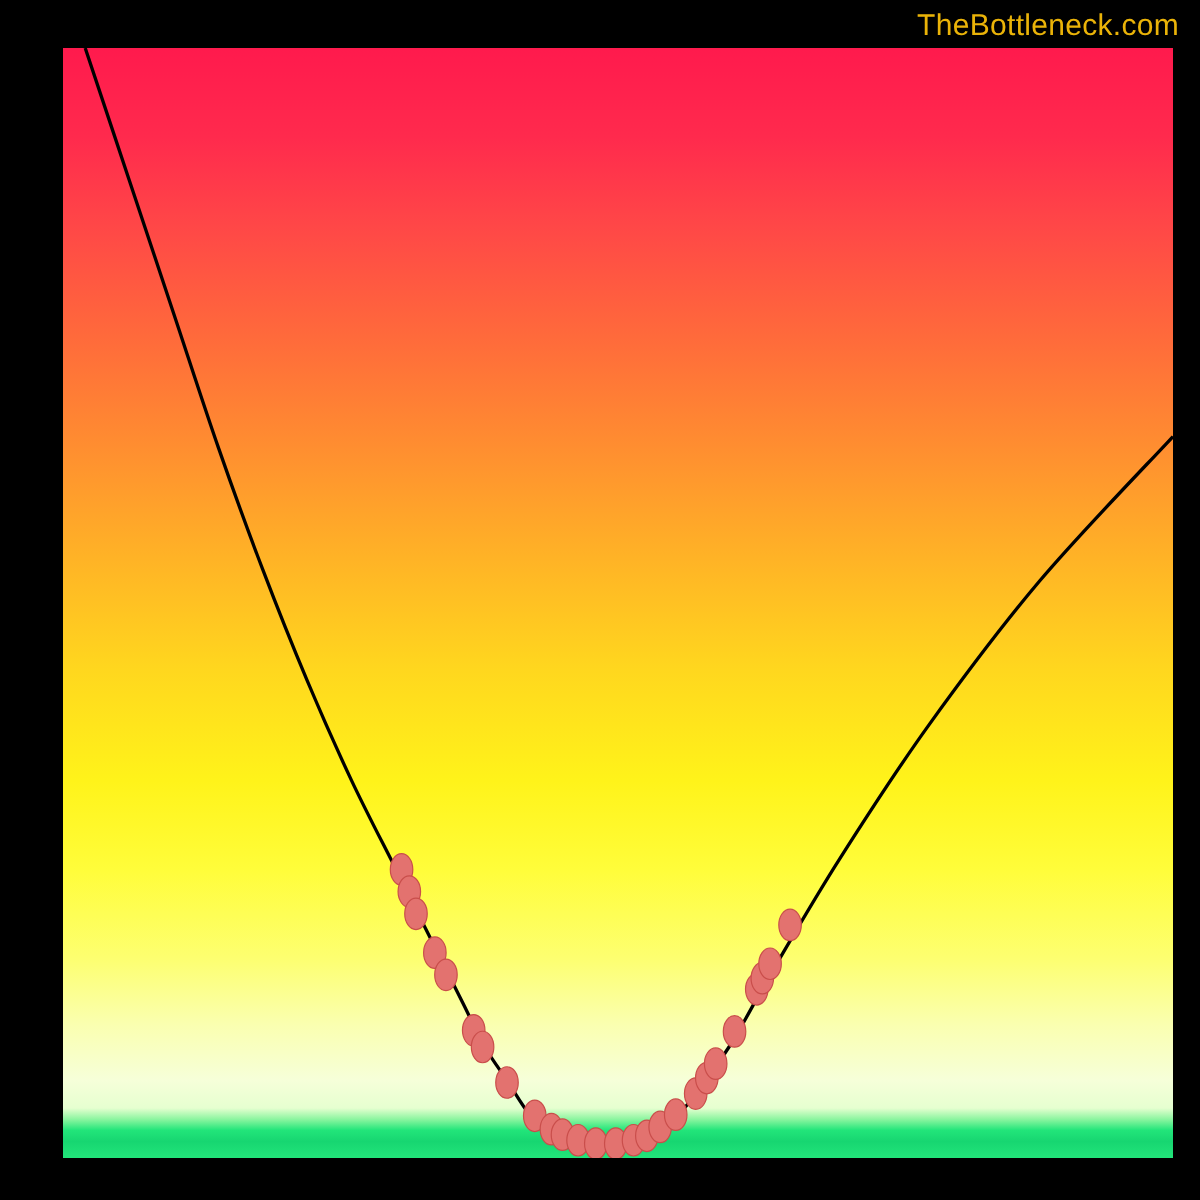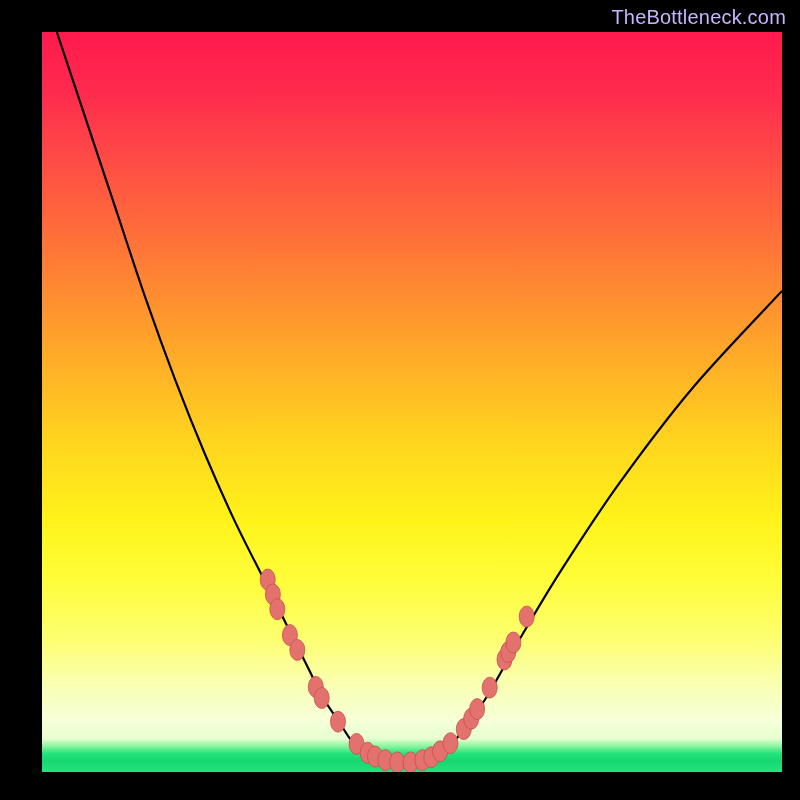--- a/index.html
+++ b/index.html
@@ -14,21 +14,21 @@
   .outer {
     position: relative;
     width: 800px;
     height: 800px;
     background: #000;
   }
   .watermark {
     position: absolute;
     top: 6px;
     right: 14px;
-    color: #c4b5fd;
+    color: #eab308;
     font-size: 20px;
     letter-spacing: 0.2px;
     font-weight: 500;
     z-index: 10;
     text-align: right;
   }
   .plot {
     position: absolute;
     left: 42px;
     top: 32px;

